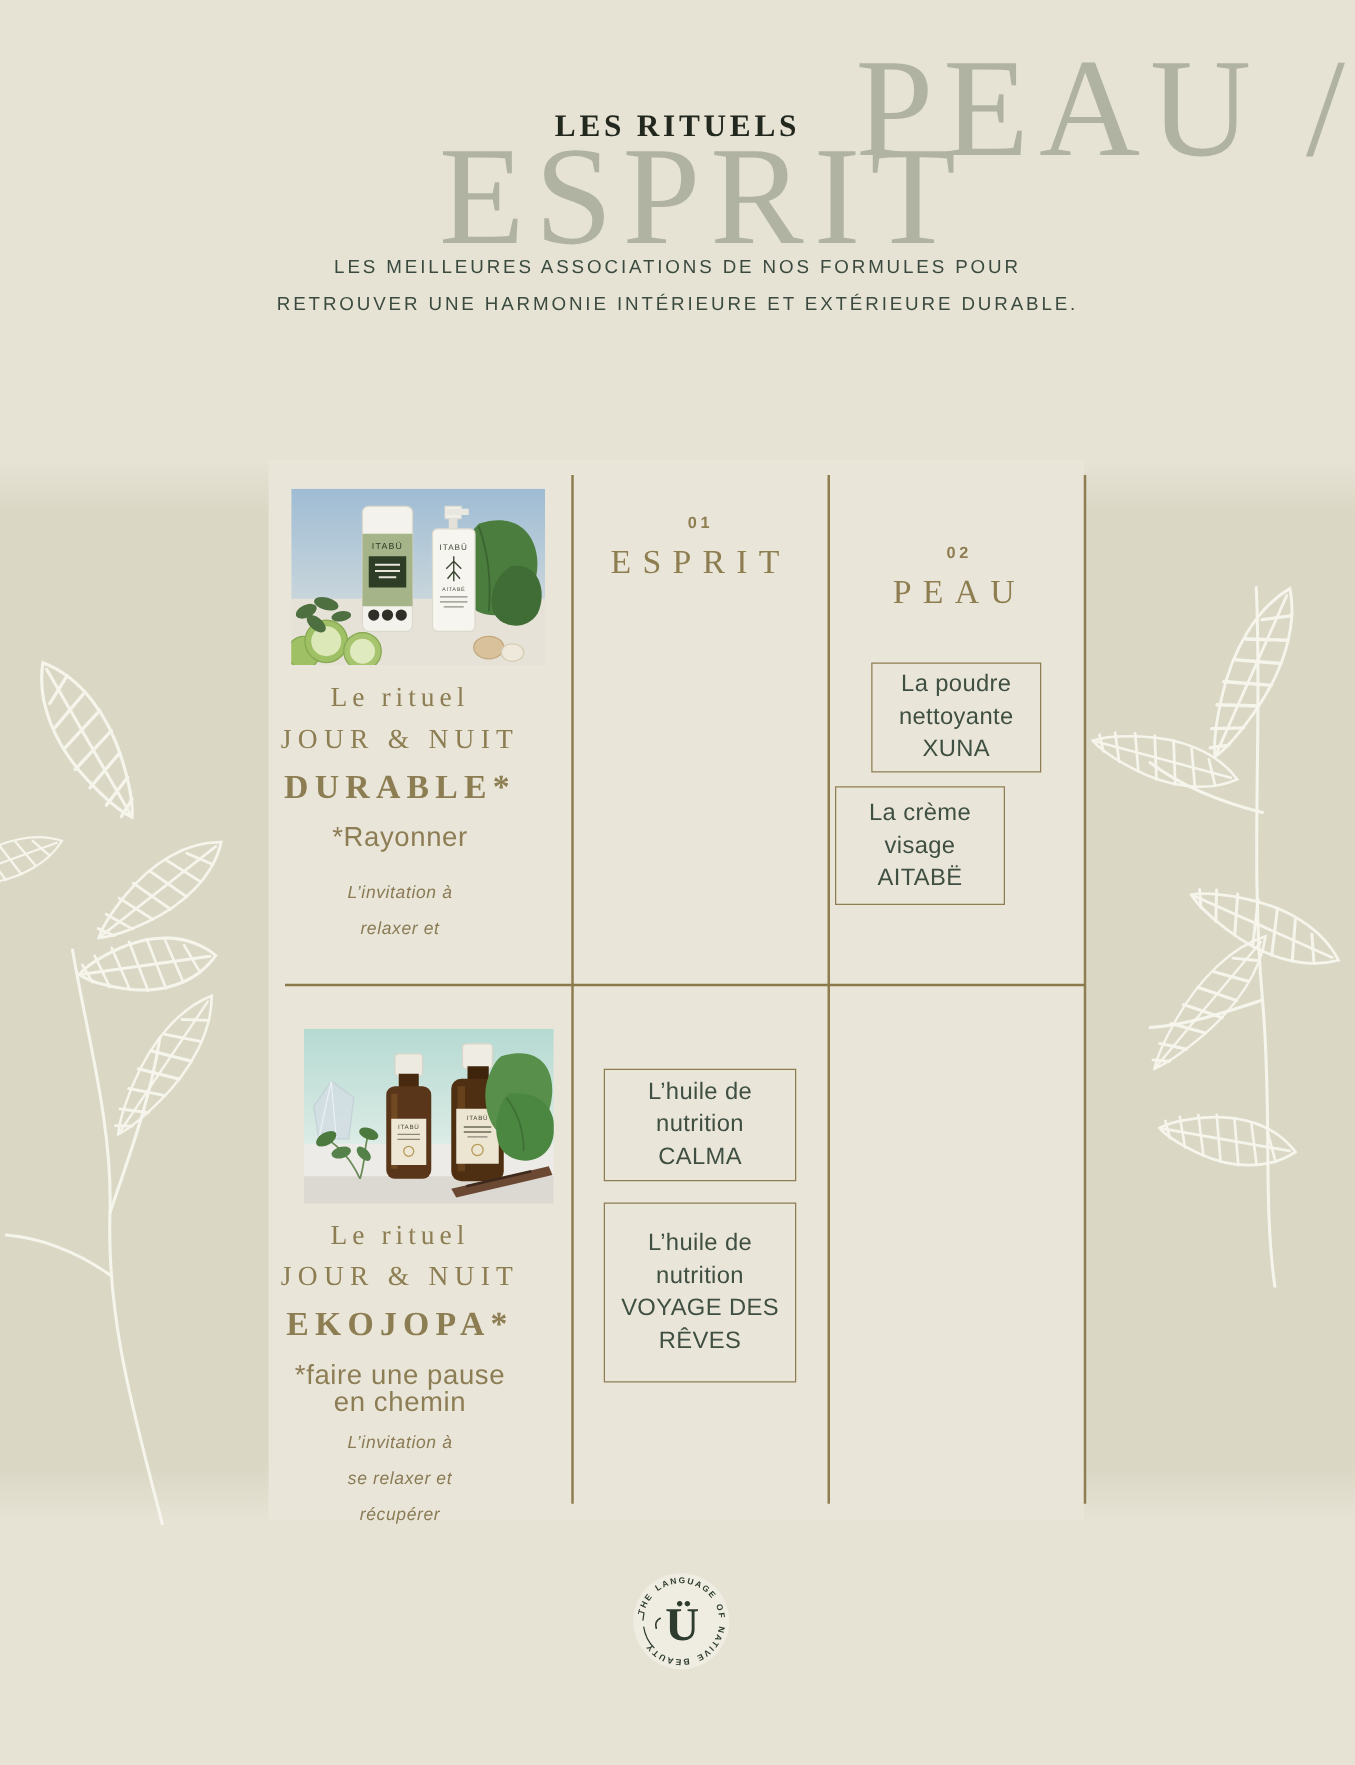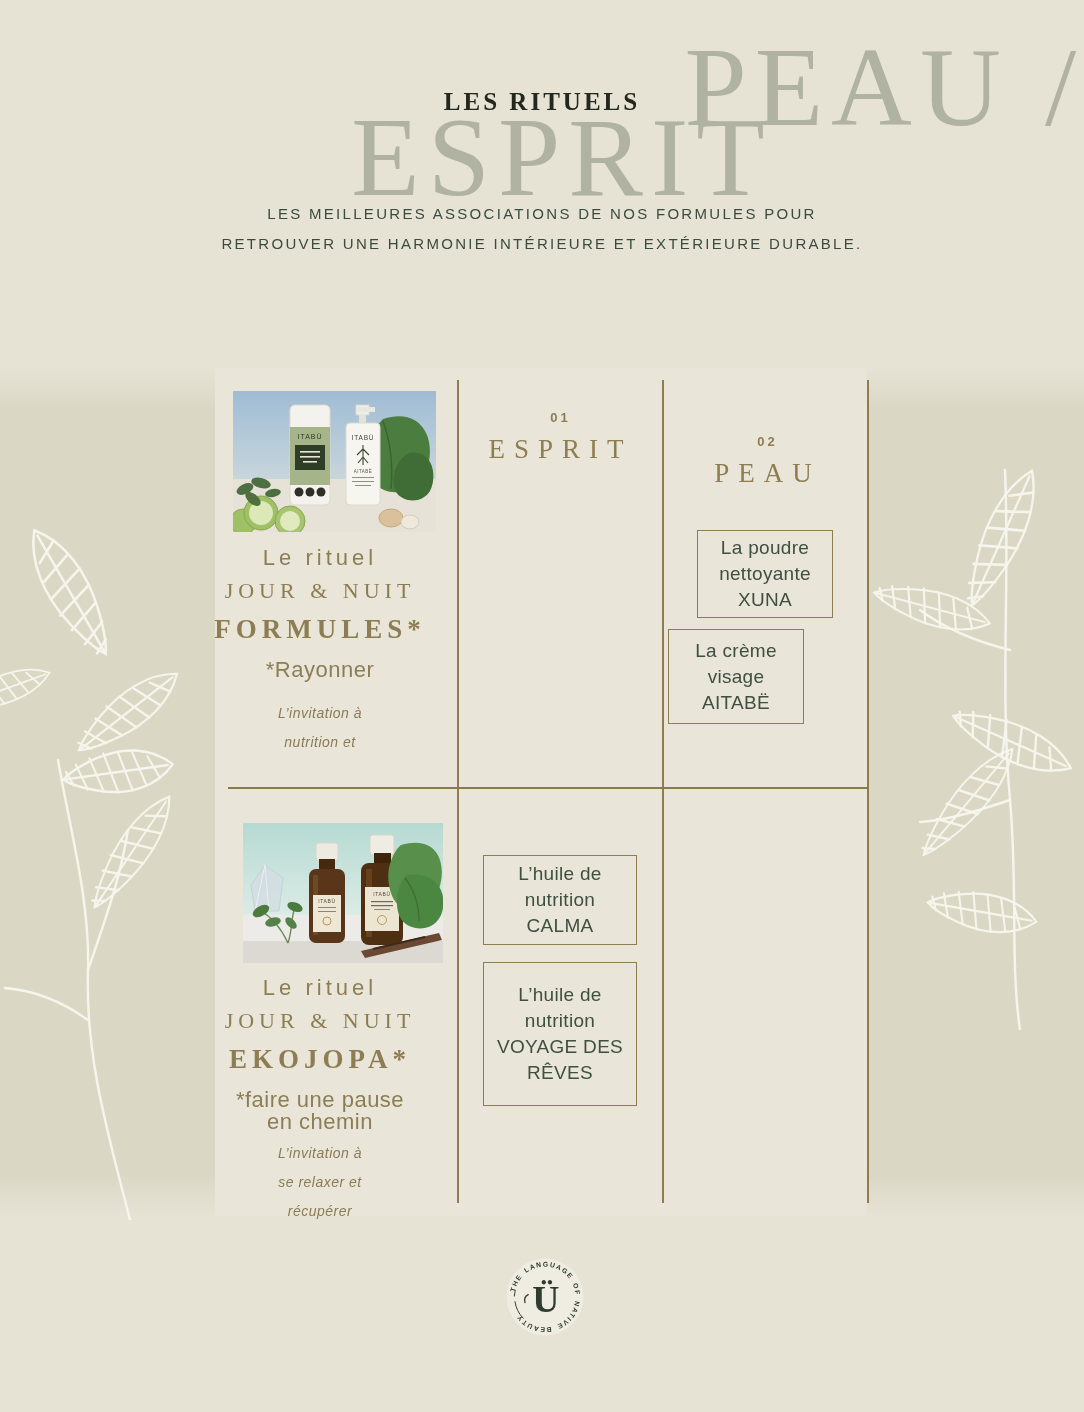--- a/index.html
+++ b/index.html
@@ -38,21 +38,21 @@
   .hline{position:absolute;top:787px;left:228px;width:640px;height:2px;background:#8a7949;}
 
   .colhead{position:absolute;text-align:center;color:#8e7d50;z-index:2;}
   .colhead .num{font-size:13px;letter-spacing:3px;font-weight:600;display:block;}
   .colhead .lab{display:block;margin-top:9px;
      font-family:"Liberation Serif","DejaVu Serif",serif;
      font-size:27px;letter-spacing:9px;}
 
   
   .cell-text{position:absolute;left:210px;width:220px;text-align:center;color:#8d7d52;z-index:2;}
-  .cell-text .intro{font-family:Liberation Sans, sans-serif;font-size:22px;letter-spacing:4px;line-height:30px;}
+  .cell-text .intro{font-family:Liberation Serif, serif;font-size:22px;letter-spacing:4px;line-height:30px;}
   .cell-text .variant{font-family:"Liberation Serif","DejaVu Serif",serif;font-size:22px;letter-spacing:5px;line-height:32px;margin-top:2px;}
   .cell-text .rname{font-family:"Liberation Serif","DejaVu Serif",serif;font-weight:700;font-size:27px;letter-spacing:5px;line-height:36px;margin-top:4px;}
   .cell-text .meaning{font-size:22px;line-height:22px;letter-spacing:0.5px;margin-top:12px;color:#8d7d55;}
   .cell-text .invitation{font-size:14px;line-height:29px;font-style:italic;letter-spacing:0.5px;margin-top:18px;color:#8a7b55;}
 
   
   .pbox{position:absolute;border:1.5px solid #8e7d50;display:flex;align-items:center;justify-content:center;
     text-align:center;color:#3f4f42;font-size:19px;line-height:26px;letter-spacing:0.3px;
     padding:23px 10px;box-sizing:border-box;background:transparent;z-index:2;}
 
@@ -188,27 +188,27 @@
     </g>
     <g>
       <ellipse cx="158" cy="127" rx="12" ry="9" fill="#d9c29b" stroke="#c3a87e"></ellipse>
       <ellipse cx="177" cy="131" rx="9" ry="7" fill="#efe9dc" stroke="#d6cbb4"></ellipse>
     </g>
   </svg>
 
   <div class="cell-text" style="top:543px">
     <div class="intro">Le rituel</div>
     <div class="variant">JOUR &amp; NUIT</div>
-    <div class="rname">FORMULES*</div>
+    <div class="rname">DURABLE*</div>
     <div class="meaning">
       <div>*Rayonner</div>
     </div>
     <div class="invitation">
       <div>L’invitation à</div>
-      <div>nutrition et</div>
+      <div>relaxer et</div>
     </div>
   </div>
 
   <div class="pbox" style="left:697px;top:530px;width:136px;height:88px">
     <span>La poudre nettoyante XUNA</span>
   </div>
   <div class="pbox" style="left:668px;top:629px;width:136px;height:95px">
     <span>La crème visage AITABË</span>
   </div>
 

